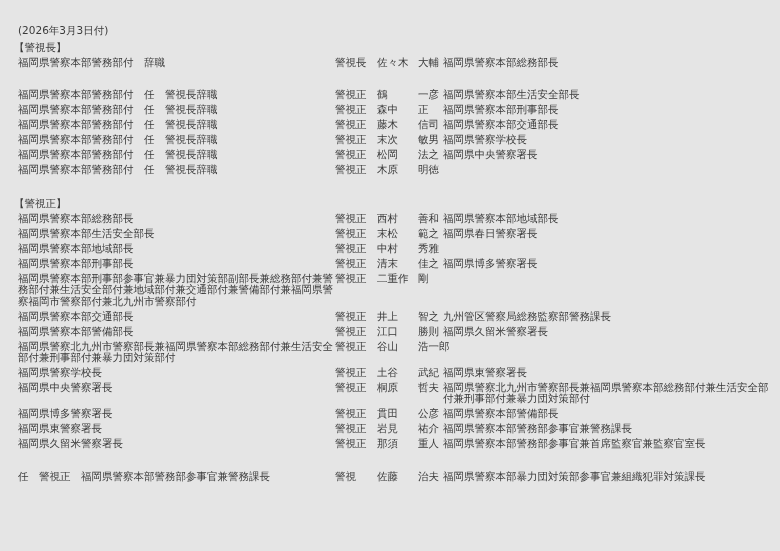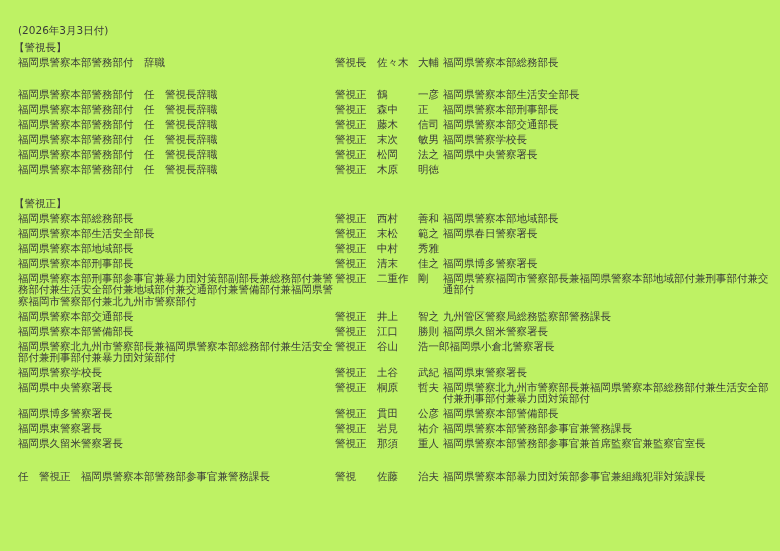--- a/index.html
+++ b/index.html
@@ -5,21 +5,21 @@
   html, body {
     margin: 0;
     padding: 0;
     background: #ffffff;
   }
   .page {
     position: relative;
     width: 780px;
     height: 551px;
     box-sizing: border-box;
-    background: #bef264;
+    background: #e5e5e5;
     color: #3a3a3a;
     font-family: "DejaVu Sans", sans-serif;
     font-size: 10.5px;
     padding: 24px 10px 0 18px;
     overflow: hidden;
   }
   .date-line {
     line-height: 13px;
     margin-bottom: 4px;
   }
@@ -143,42 +143,40 @@
           <span class="c-rank">警視正</span>
           <span class="c-family">清末</span>
           <span class="c-given">佳之</span>
           <span class="c-new">福岡県博多警察署長</span>
         </div>
         <div class="row">
           <span class="c-post">福岡県警察本部刑事部参事官兼暴力団対策部副部長兼総務部付兼警務部付兼生活安全部付兼地域部付兼交通部付兼警備部付兼福岡県警察福岡市警察部付兼北九州市警察部付</span>
           <span class="c-rank">警視正</span>
           <span class="c-family">二重作</span>
           <span class="c-given">剛</span>
-          <span class="c-new">福岡県警察福岡市警察部長兼福岡県警察本部地域部付兼刑事部付兼交通部付</span>
         </div>
         <div class="row">
           <span class="c-post">福岡県警察本部交通部長</span>
           <span class="c-rank">警視正</span>
           <span class="c-family">井上</span>
           <span class="c-given">智之</span>
           <span class="c-new">九州管区警察局総務監察部警務課長</span>
         </div>
         <div class="row">
           <span class="c-post">福岡県警察本部警備部長</span>
           <span class="c-rank">警視正</span>
           <span class="c-family">江口</span>
           <span class="c-given">勝則</span>
           <span class="c-new">福岡県久留米警察署長</span>
         </div>
         <div class="row">
           <span class="c-post">福岡県警察北九州市警察部長兼福岡県警察本部総務部付兼生活安全部付兼刑事部付兼暴力団対策部付</span>
           <span class="c-rank">警視正</span>
           <span class="c-family">谷山</span>
           <span class="c-given">浩一郎</span>
-          <span class="c-new">福岡県小倉北警察署長</span>
         </div>
         <div class="row">
           <span class="c-post">福岡県警察学校長</span>
           <span class="c-rank">警視正</span>
           <span class="c-family">土谷</span>
           <span class="c-given">武紀</span>
           <span class="c-new">福岡県東警察署長</span>
         </div>
         <div class="row">
           <span class="c-post">福岡県中央警察署長</span>

